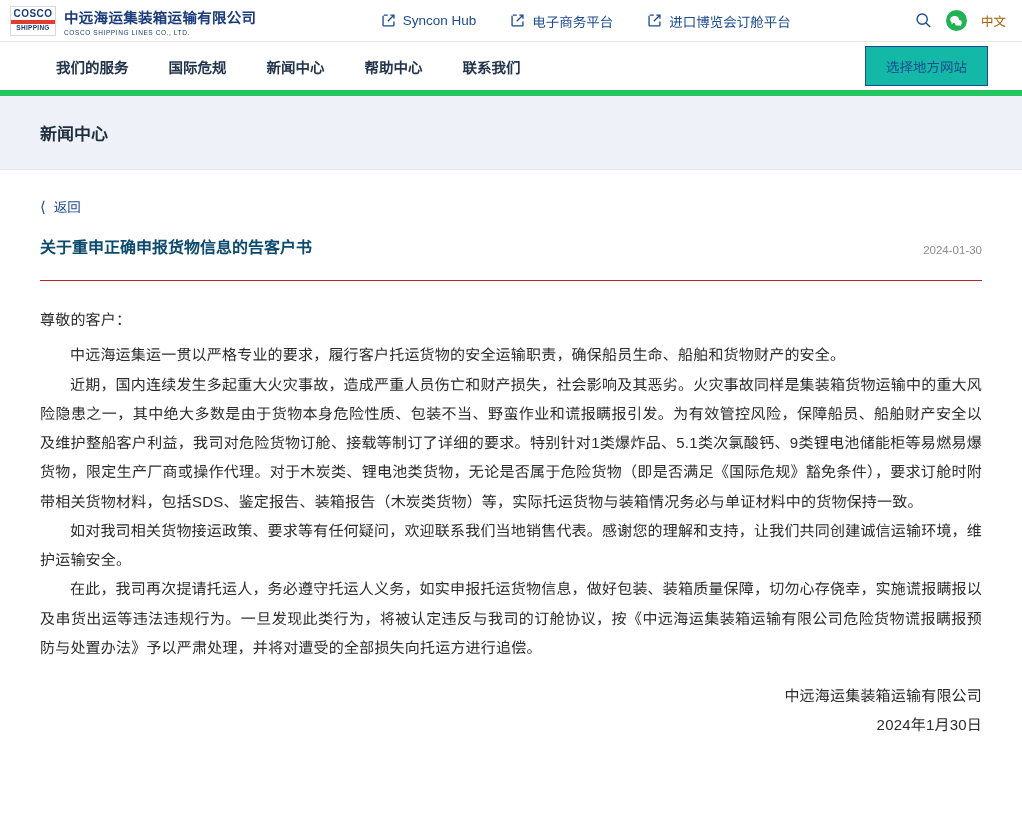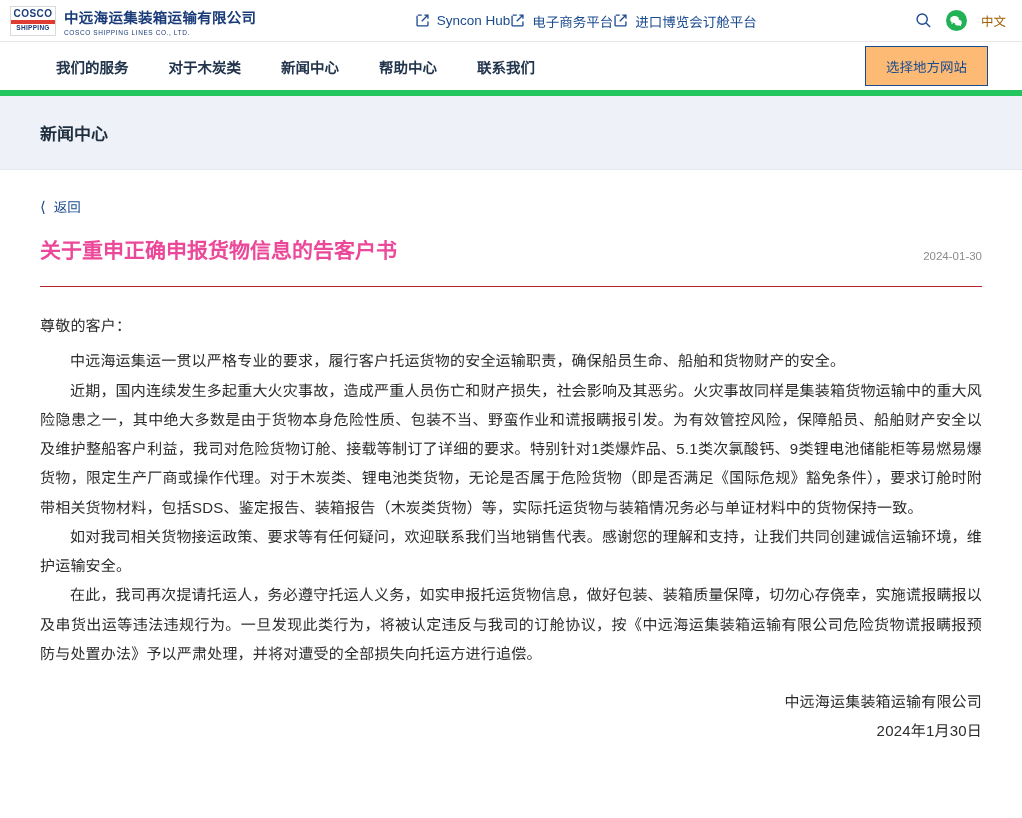--- a/index.html
+++ b/index.html
@@ -44,20 +44,21 @@
   }
   .logo-text { display: flex; flex-direction: column; justify-content: center; }
   .logo-cn { font-size: 14.5px; font-weight: 700; color: #1b3c7a; letter-spacing: .3px; }
   .logo-en { font-size: 6.5px; color: #1b3c7a; letter-spacing: .6px; margin-top: 2px; }
 
   .top-links {
     flex: 1 1 auto;
     display: flex;
     align-items: center;
     justify-content: center;
+    gap: 34px;
     text-align: center;
   }
   .top-link {
     display: flex; align-items: center; gap: 7px;
     font-size: 13.5px; color: #1b4b8f; cursor: pointer; white-space: nowrap;
   }
   .top-link .tl-label { color: #1b4b8f; }
   .icon-ext {
     width: 15px; height: 15px; display: inline-block; flex: 0 0 auto;
   }
@@ -81,21 +82,21 @@
   .nav-items { display: flex; align-items: center; gap: 40px; flex: 1 1 auto; }
   .nav-item {
     font-size: 14.5px; font-weight: 700; color: #23354d; cursor: pointer;
     white-space: nowrap;
   }
   .region-btn {
     border: 1px solid #1b4b8f;
     color: #1b4b8f;
     font-size: 13.5px;
     padding: 9px 20px;
-    background: #fdba74;
+    background: #14b8a6;
     cursor: pointer;
     white-space: nowrap;
   }
 
   
   .banner {
     height: 74px;
     background: #eef2f8;
     display: flex; align-items: center;
     padding-left: 40px;
@@ -112,21 +113,21 @@
     color: #1b4b8f; font-size: 13.5px; cursor: pointer;
     margin-bottom: 18px;
   }
   .chev { font-size: 15px; line-height: 1; color: #1b4b8f; }
 
   .art-head {
     display: flex; align-items: flex-end; justify-content: space-between;
     border-bottom: 1px solid #b9232c;
     padding: 0 0 22px 0;
   }
-  .art-title { font-size: 21px; font-weight: 700; color: #ec4899; }
+  .art-title { font-size: 16px; font-weight: 700; color: #0c4a6e; }
   .art-date { font-size: 11.5px; color: #8b8b8b; padding-bottom: 2px; }
 
   .art-body {
     padding-top: 24px;
     font-size: 15px;
     line-height: 1.95;
     color: #2c2c2c;
     letter-spacing: .2px;
   }
   .p-salute { margin: 0 0 6px 0; }
@@ -205,21 +206,21 @@
         <path d="M16.4 15.8 17.6 17.7l-2.4-1z"></path>
       </svg>
     </span>
     <span class="lang">中文</span>
   </div>
 </div>
 
 <div class="navbar">
   <div class="nav-items">
     <div class="nav-item">我们的服务</div>
-    <div class="nav-item">对于木炭类</div>
+    <div class="nav-item">国际危规</div>
     <div class="nav-item">新闻中心</div>
     <div class="nav-item">帮助中心</div>
     <div class="nav-item">联系我们</div>
   </div>
   <button class="region-btn">选择地方网站</button>
 </div>
 
 <div class="banner">
   <div class="banner-title">新闻中心</div>
 </div>

